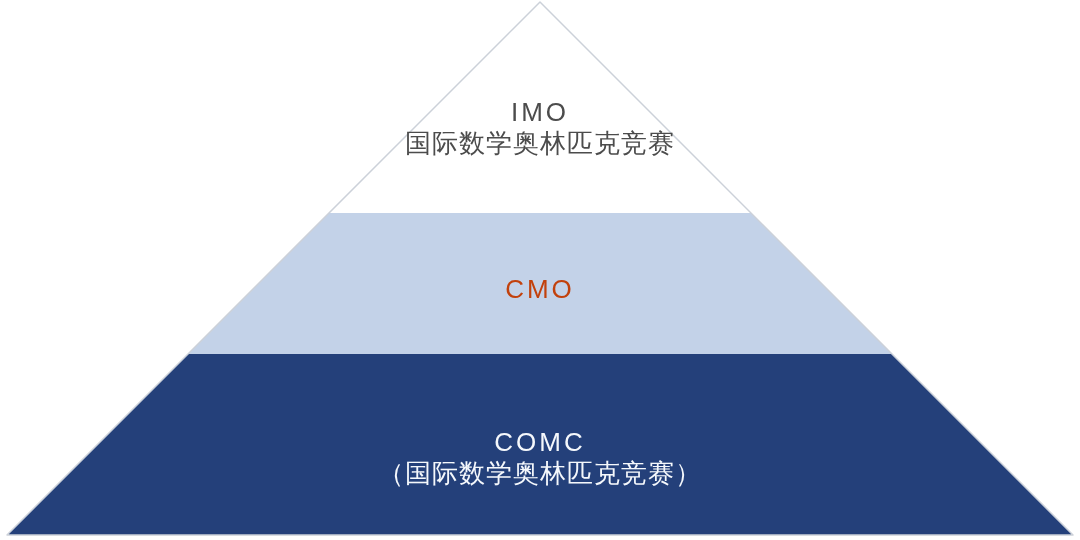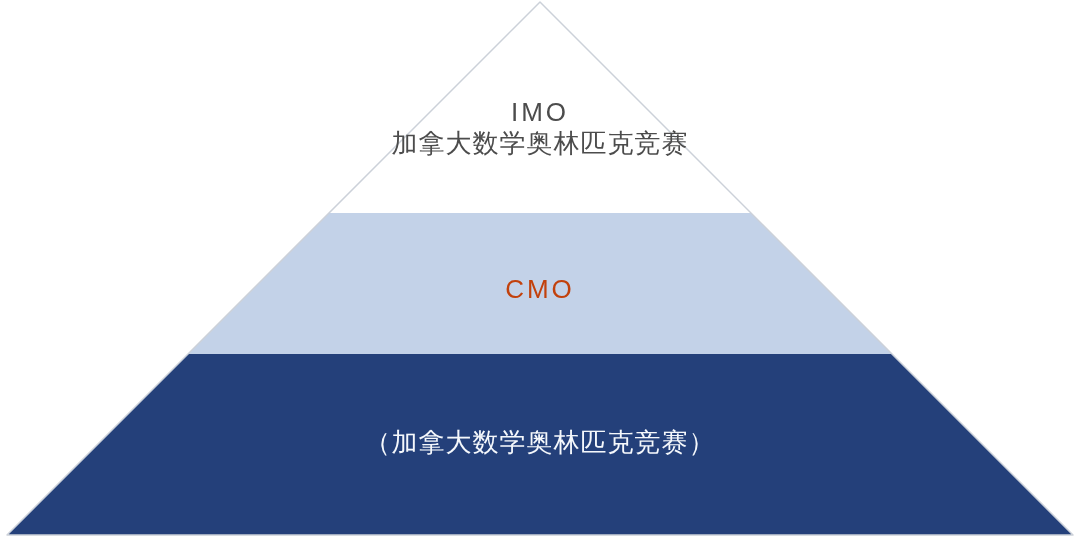--- a/index.html
+++ b/index.html
@@ -55,24 +55,25 @@
 
     <polygon points="329,213 751,213 892,354 188,354" fill="#c3d2e8"></polygon>
 
     <polygon points="188,354 892,354 1073,535 7,535" fill="#24407a"></polygon>
 
     <polygon points="540,2 1073,535 7,535" fill="none" stroke-width="1.5" stroke-linejoin="round" stroke="#ccd1d9"></polygon>
   </svg>
 
   <div class="tier-label label-tier1" style="color: rgb(76, 76, 76);">
     <div class="line acronym">IMO</div>
-    <div class="line cn-name">加拿大数学奥林匹克竞赛</div>
+    <div class="line cn-name">国际数学奥林匹克竞赛</div>
   </div>
 
   <div class="tier-label label-tier2" style="color: #c2410c;">
     <div class="line acronym">CMO</div>
   </div>
 
   <div class="tier-label label-tier3" style="color: rgb(245, 248, 252);">
-    <div class="line cn-name">（加拿大数学奥林匹克竞赛）</div>
+    <div class="line acronym">COMC</div>
+    <div class="line cn-name">（国际数学奥林匹克竞赛）</div>
   </div>
 
 </div>
 
 </body></html>

